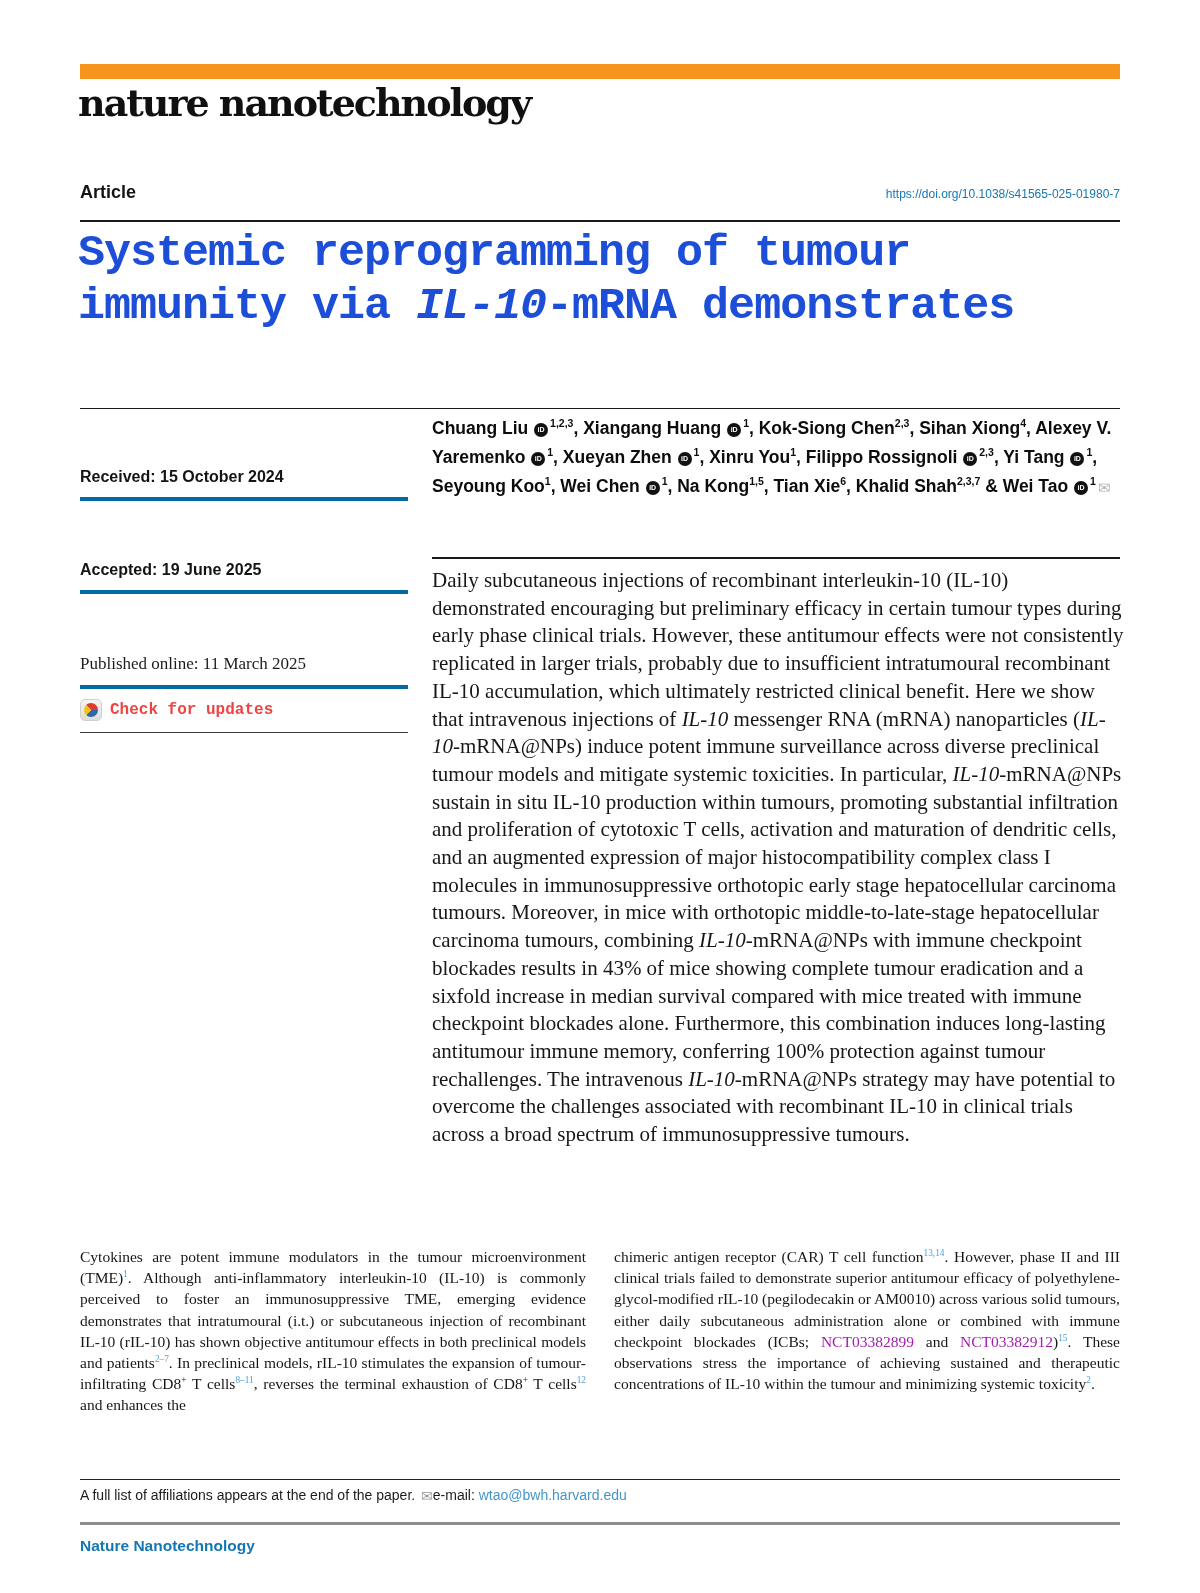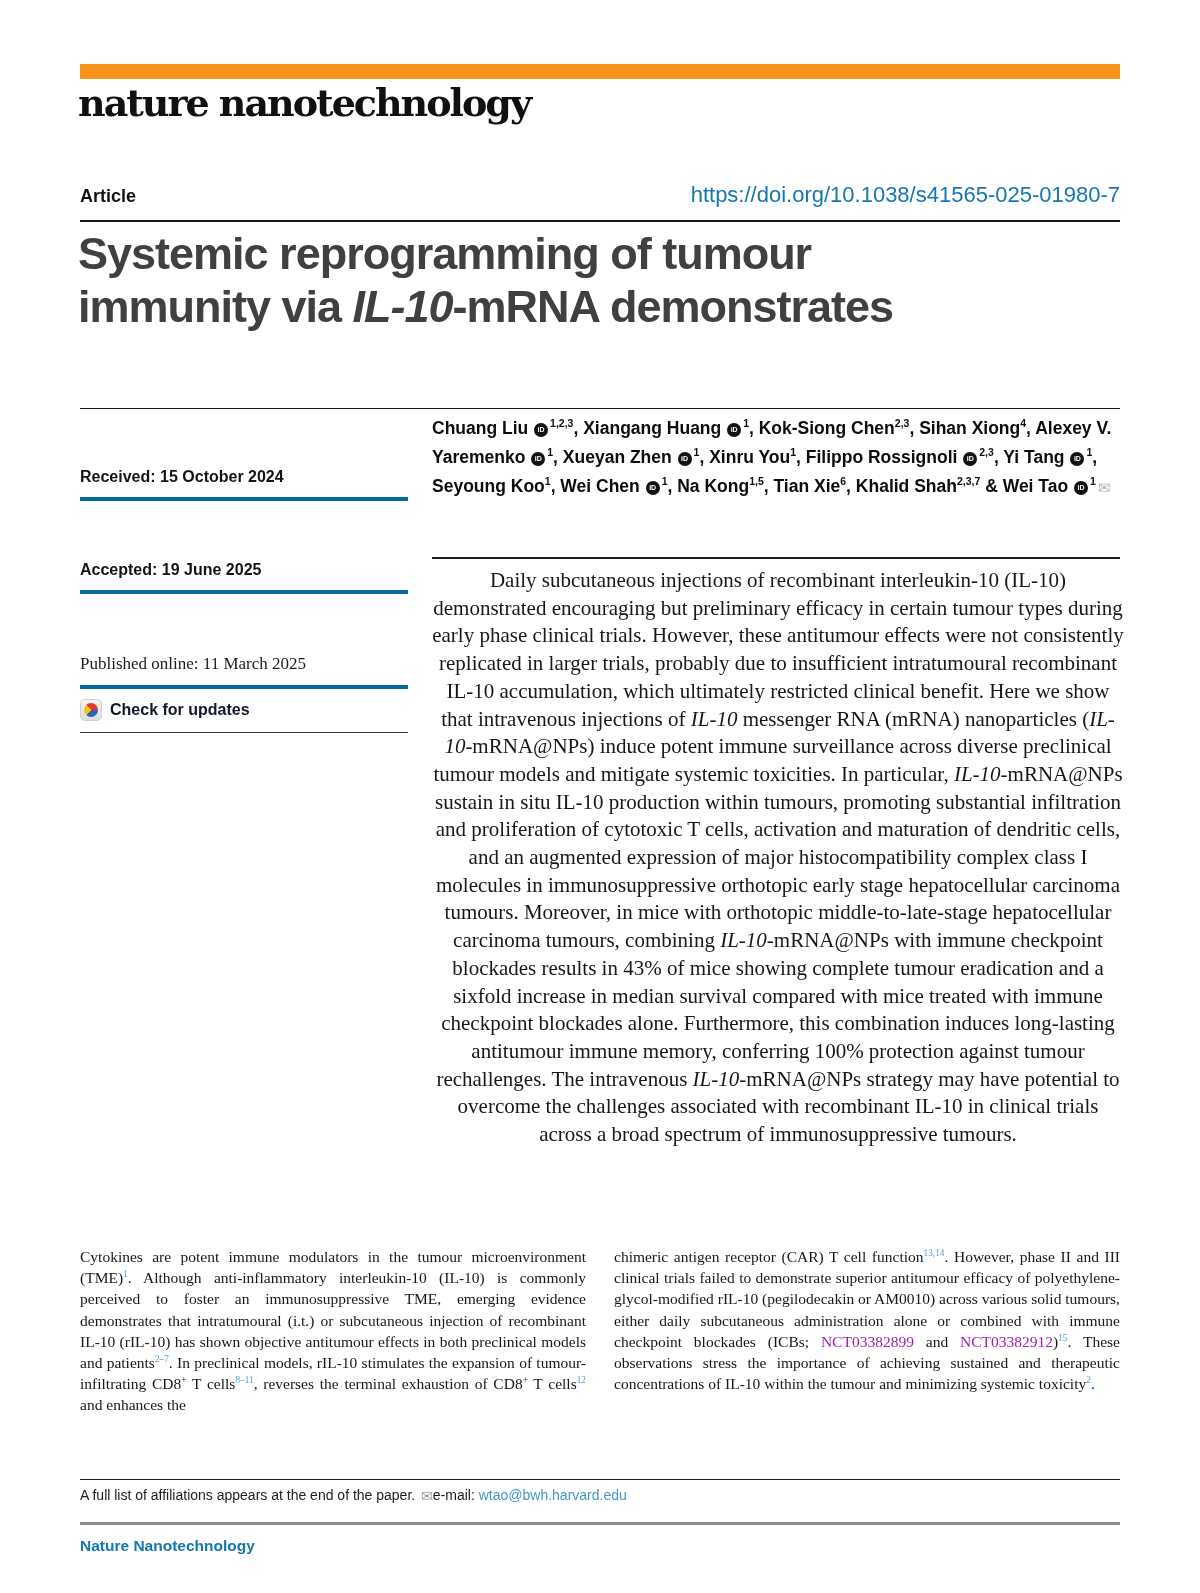--- a/index.html
+++ b/index.html
@@ -5,49 +5,49 @@
   * { margin:0; padding:0; box-sizing:border-box; }
   html,body { width:1200px; height:1593px; background:#ffffff; font-family:"Liberation Sans", sans-serif; color:#161616; }
   .page { position:relative; width:1200px; height:1593px; overflow:hidden; background:#ffffff; }
 
   .accent-bar { position:absolute; left:80px; top:64px; width:1040px; height:15px; background:#F7941E; }
 
   .brand { position:absolute; left:78px; top:80px; font-family:"DejaVu Serif", serif; font-weight:bold; font-size:38px; letter-spacing:-2px; color:#101010; }
 
   .article-row { position:absolute; left:80px; top:182px; width:1040px; display:flex; justify-content:space-between; align-items:baseline;gap:24px; }
   .article-label { font-weight:bold; font-size:18px; color:#141414; }
-  .doi-link { font-size:22px; color:#1577B2; }
+  .doi-link { font-size:12px; color:#1577B2; }
 
   .header-rule { position:absolute; left:80px; top:220px; width:1040px; border-top:2px solid #1a1a1a; }
 
-  .title { position:absolute; left:78px; top:227px; width:1020px; font-family:Liberation Sans, sans-serif; font-weight:bold; font-size:45px; line-height:53px; letter-spacing:-1px; color:#404040; }
+  .title { position:absolute; left:78px; top:227px; width:1020px; font-family:Liberation Mono, monospace; font-weight:bold; font-size:45px; line-height:53px; letter-spacing:-1px; color:#1d4ed8; }
   .title .it { font-style:italic; }
 
   .info-top-rule { position:absolute; left:80px; top:408px; width:1040px; border-top:1px solid #1a1a1a; }
 
   .dates { position:absolute; left:80px; top:408px; width:328px; }
   .date-item { padding:12px 0 11px 0; border-bottom:4px solid #0369a1; font-size:16px; font-weight:bold; color:#141414;margin-top:48px; }
   .date-item.serif { font-family:"Liberation Serif", serif; font-weight:normal; font-size:17px; color:#1c1c1c; }
   .check-row { padding:10px 0 11px 0; border-bottom:1px solid #3a3a3a; display:flex; align-items:center; gap:8px; cursor:pointer; }
-  .check-label { font-size:16px; font-weight:bold; color:#0f172a; }
+  .check-label { font-size:16px; font-weight:bold; color:#ef4444;font-family:Liberation Mono, monospace; }
   .crossmark { width:22px; height:22px; border-radius:5px; background:linear-gradient(#f4f4f2,#ddddd9); display:flex; align-items:center; justify-content:center; border:1px solid #d0d0cc; }
   .crossmark .disc { width:14px; height:14px; border-radius:50%; background:conic-gradient(from -40deg, #e03a2f 0 35%, #2e66b0 35% 72%, #efc31c 72% 100%); }
 
   .authors { position:absolute; left:432px; top:414px; width:692px; font-size:17.5px; line-height:29px; font-weight:bold; color:#0c0c0c; }
 
   sup { position:relative; top:0em; vertical-align:super; font-size:60%; line-height:0; }
   .refblue { color:#4D9FD4;font-family:Liberation Serif, serif; }
   .lnk { color:#a21caf; cursor:pointer; }
   .it { font-style:italic; }
 
   .icon.orcid { display:inline-block; width:14px; height:14px; border-radius:50%; background:#111; color:#fff; font-size:7px; font-weight:bold; line-height:14px; text-align:center; vertical-align:2px; margin:0 2px 0 1px; }
   .icon.envelope { color:#b5b5b5; font-size:15px; font-weight:normal; vertical-align:-1px; margin-left:2px; font-style:normal; }
 
   .abstract-rule { position:absolute; left:432px; top:557px; width:688px; border-top:2px solid #1a1a1a; }
-  .abstract { position:absolute; left:432px; top:567px; width:692px; font-family:"Liberation Serif", serif; font-size:21px; line-height:27.7px; color:#171717;text-align:center; }
+  .abstract { position:absolute; left:432px; top:567px; width:692px; font-family:"Liberation Serif", serif; font-size:21px; line-height:27.7px; color:#171717; }
 
   .bodycol { position:absolute; top:1246px; width:506px; font-family:"Liberation Serif", serif; font-size:15.5px; line-height:21.2px; text-align:justify; color:#171717; }
   .bodycol.left { left:80px; }
   .bodycol.right { left:614px; }
 
   .foot-rule1 { position:absolute; left:80px; top:1479px; width:1040px; border-top:1px solid #222; }
   .affil { position:absolute; left:80px; top:1487px; width:1040px; font-size:14px; color:#1c1c1c; }
   .affil .lnk { color:#4596C8;margin-top:30px; }
   .affil .icon.envelope { color:#999; font-size:14px; }
   .foot-rule2 { position:absolute; left:80px; top:1522px; width:1040px; border-top:3px solid #8c8c8c; }

